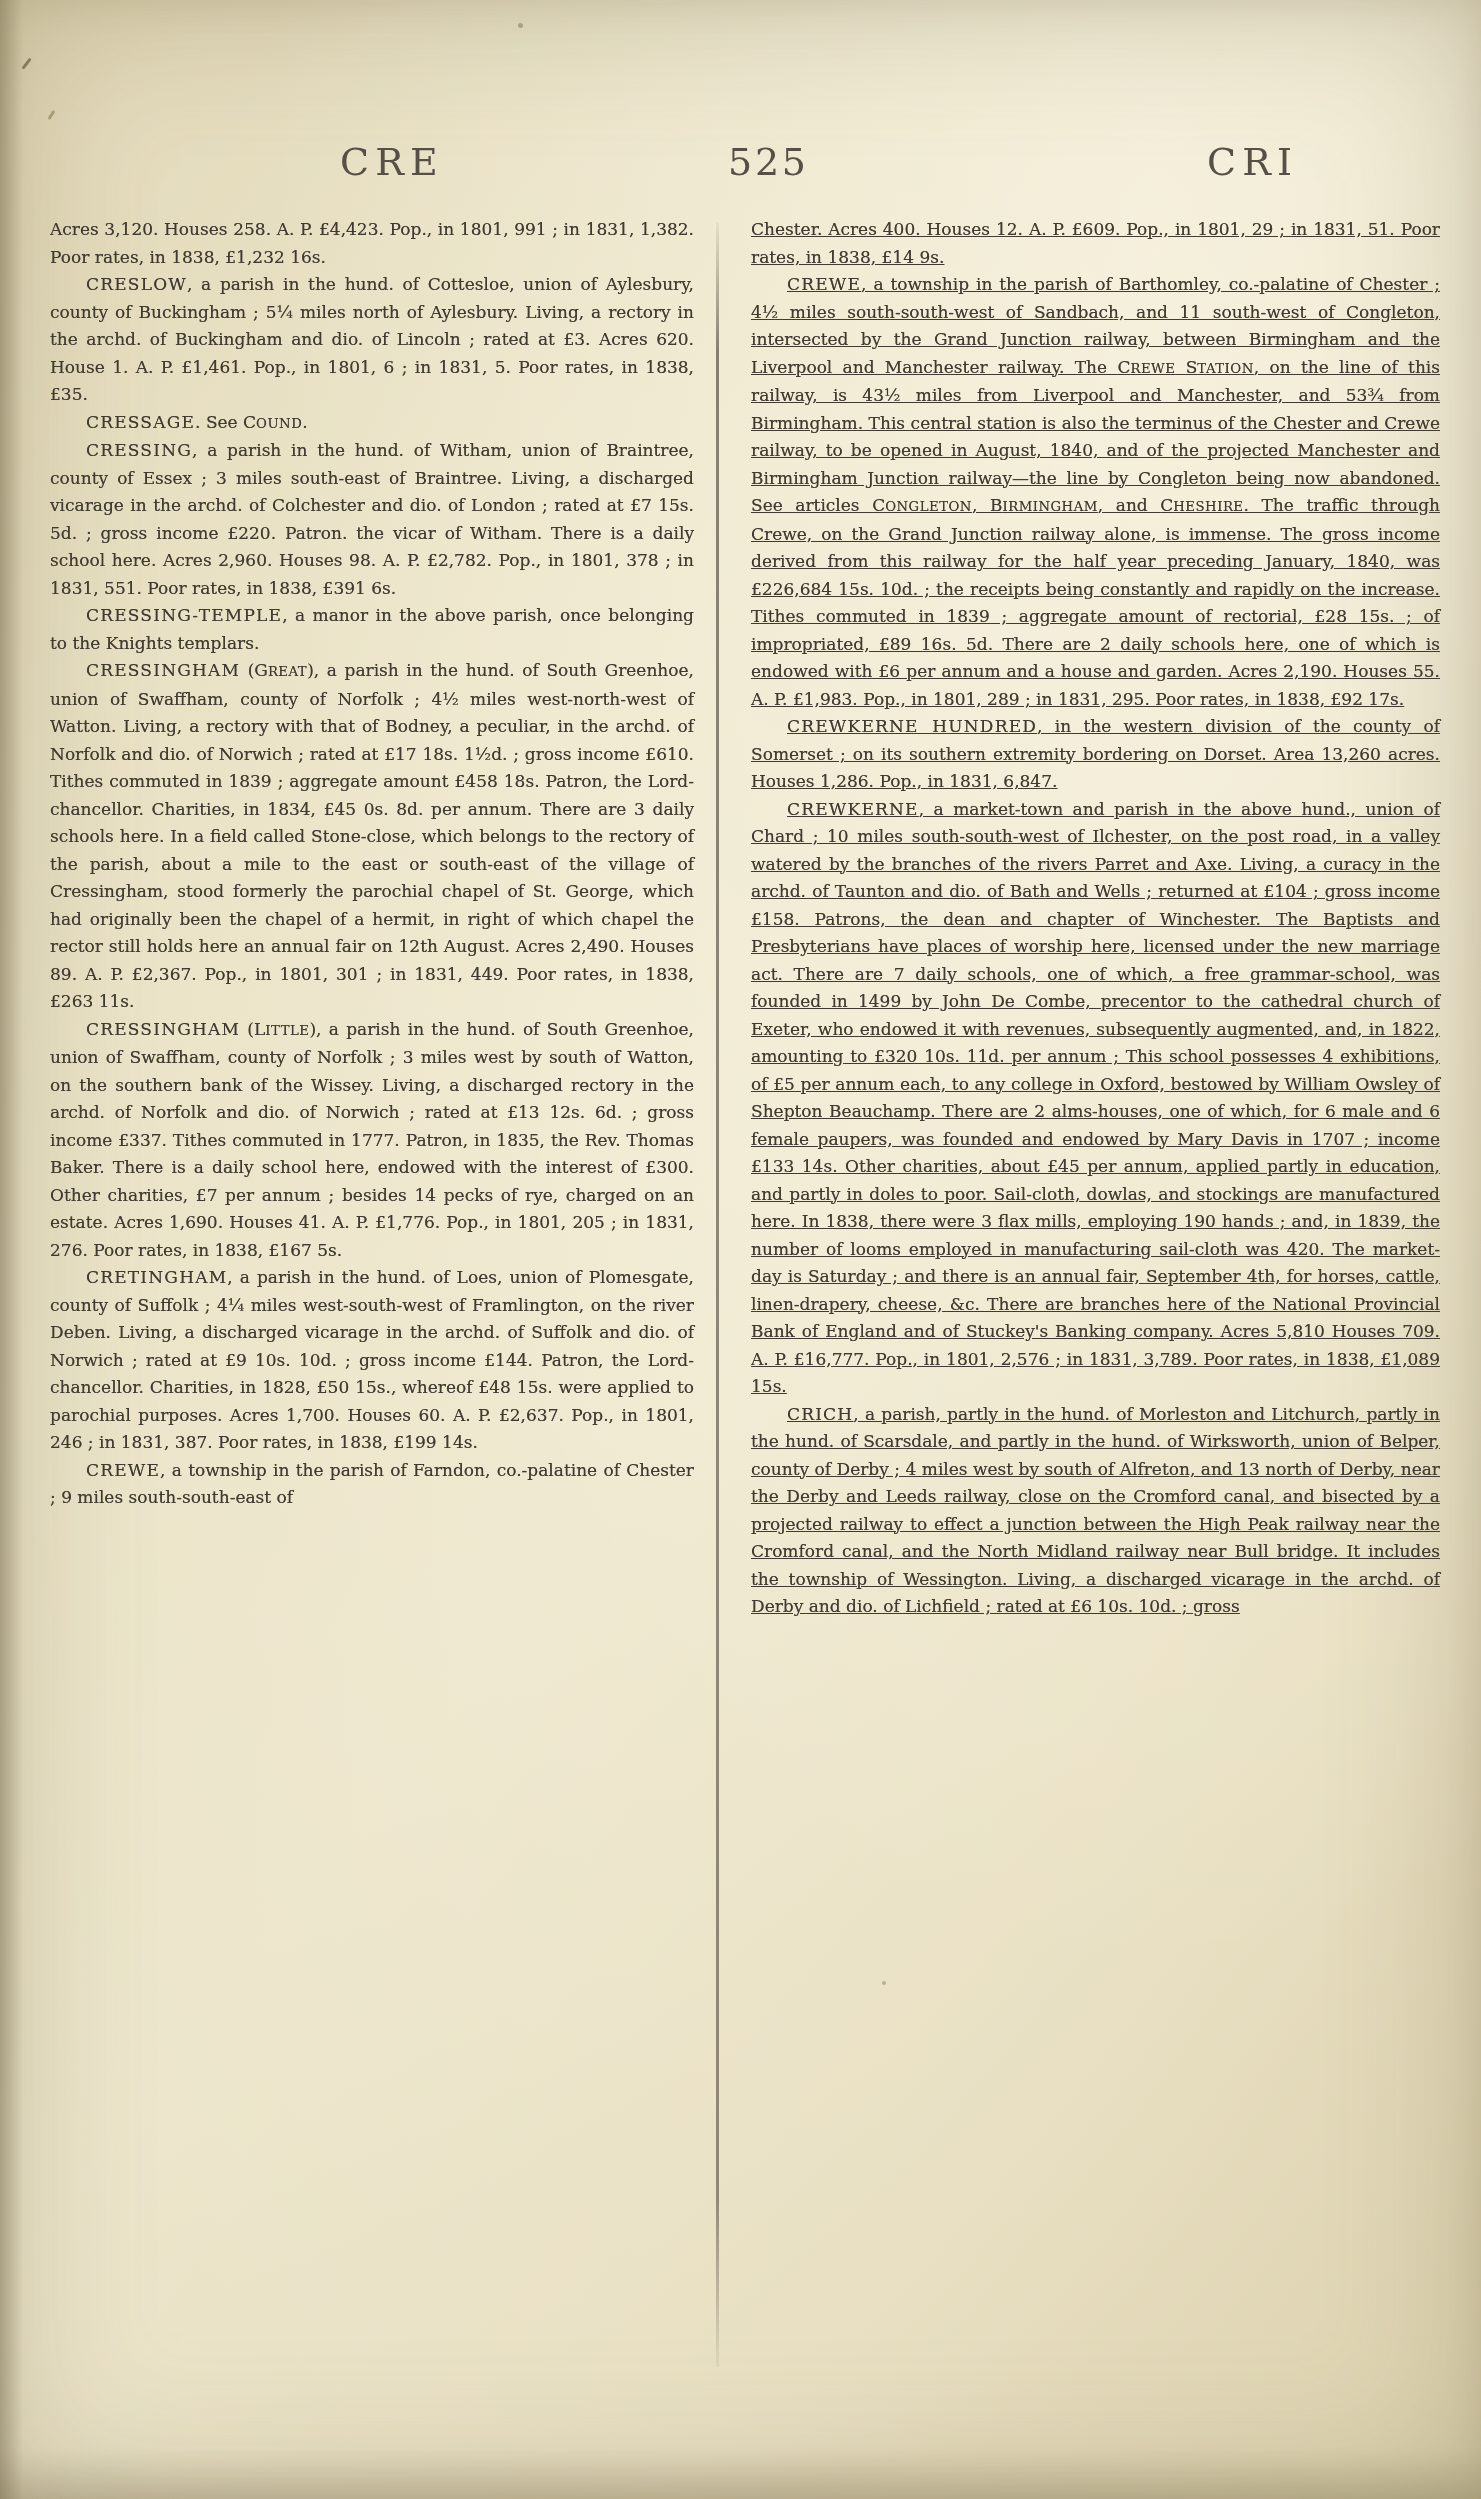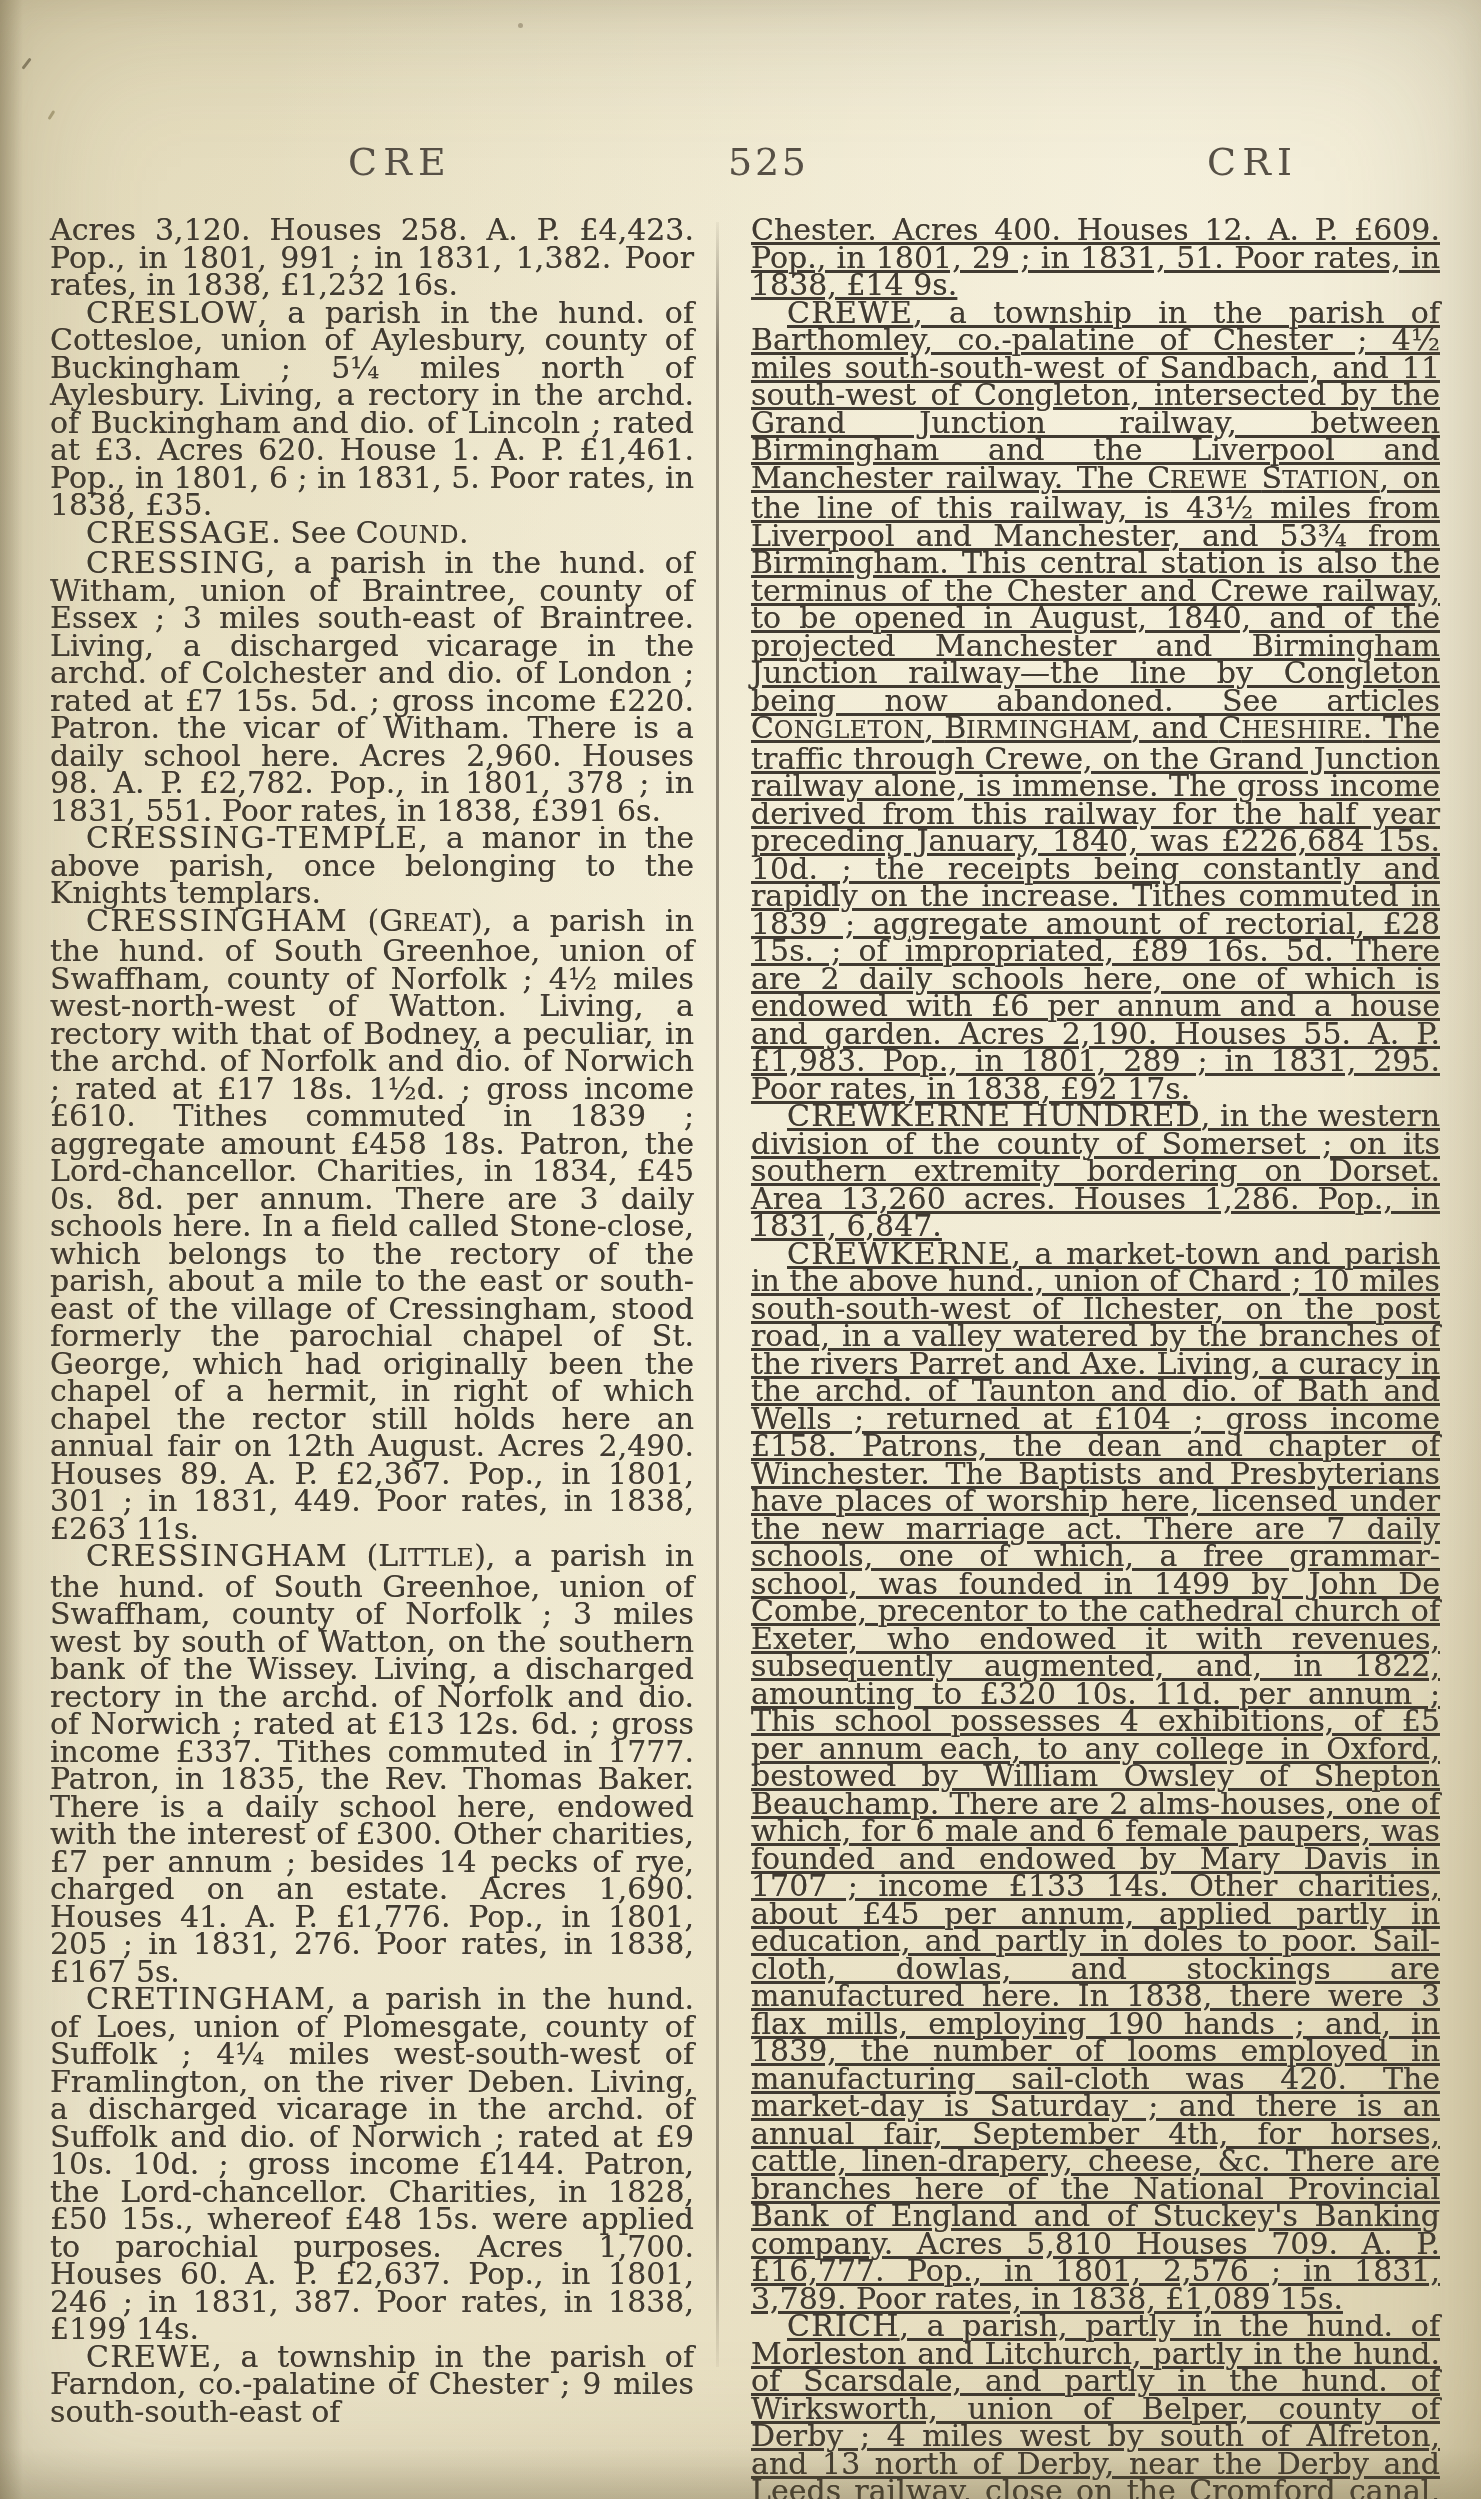--- a/index.html
+++ b/index.html
@@ -14,25 +14,25 @@
   }
   .vignette{position:absolute;inset:0;pointer-events:none;
     box-shadow:inset 0 0 151px rgba(110,95,55,0.30), inset 0 0 36px rgba(110,95,55,0.14);}
   .edge-left{position:absolute;left:0;top:0;width:23px;height:100%;
     background:linear-gradient(90deg,rgba(85,74,46,0.33),rgba(85,74,46,0));pointer-events:none;}
   .edge-bottom{position:absolute;left:0;bottom:0;width:100%;height:53px;
     background:linear-gradient(0deg,rgba(95,84,52,0.20),rgba(95,84,52,0));pointer-events:none;}
 
   .running-head{position:absolute;top:140px;left:0;width:100%;height:53px;
     font-size:38px;color:#575046;letter-spacing:6.2px;}
-  .head-left{position:absolute;left:348px;}
+  .head-left{position:absolute;left:340px;}
   .head-center{position:absolute;left:728px;letter-spacing:2.7px;}
   .head-right{position:absolute;left:1207px;}
 
-  .col{position:absolute;top:216px;text-align:justify;font-size:30px;line-height:27.5px;
+  .col{position:absolute;top:216px;text-align:justify;font-size:17px;line-height:27.5px;
     color:#403a31;text-shadow:0 0 0.5px rgba(64,58,49,0.65);}
   .col-left{left:50px;width:644px;}
   .col-right{left:751px;width:689px;text-decoration:underline;}
   .col p{margin:0;text-indent:36px;}
   .col p.noindent{text-indent:0;}
   .hw{letter-spacing:1.2px;}
   .sc-rest{font-size:0.78em;letter-spacing:0.5px;}
 
   .divider{position:absolute;left:716px;top:222px;width:2.7px;height:2145px;
     background:linear-gradient(180deg,rgba(70,62,48,0.05),rgba(70,62,48,0.62) 6%,rgba(70,62,48,0.55) 92%,rgba(70,62,48,0.05));}

